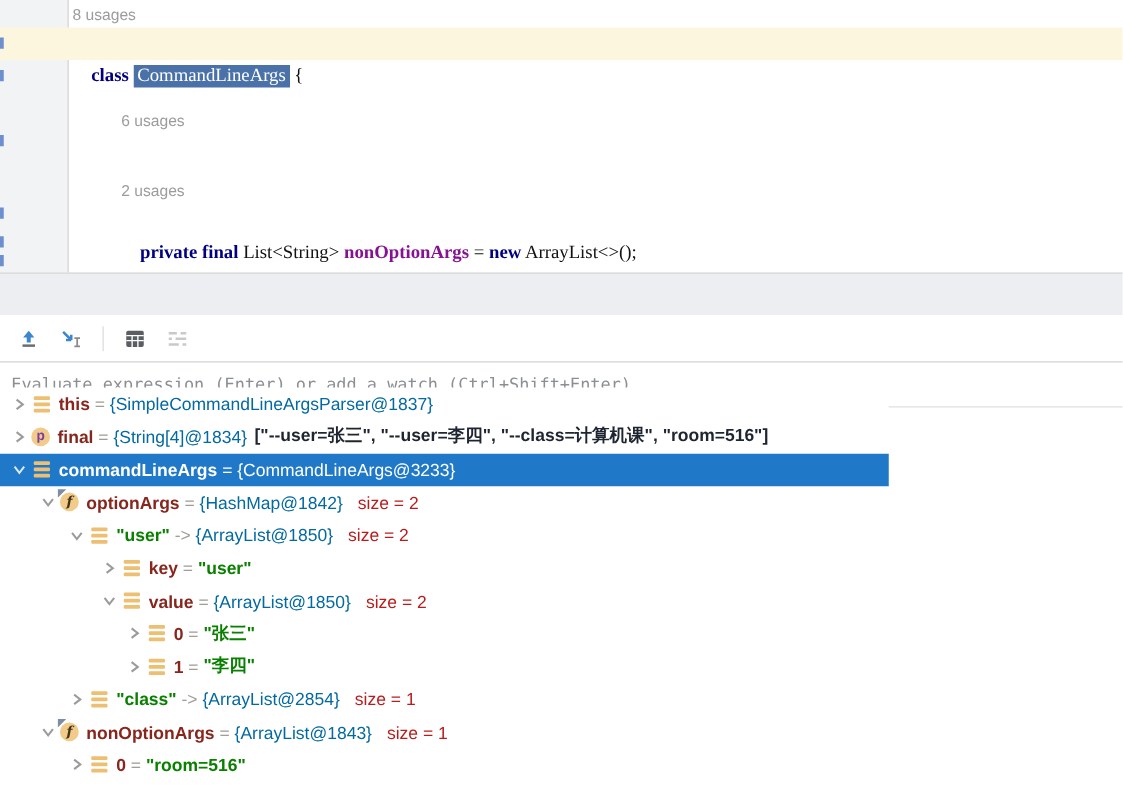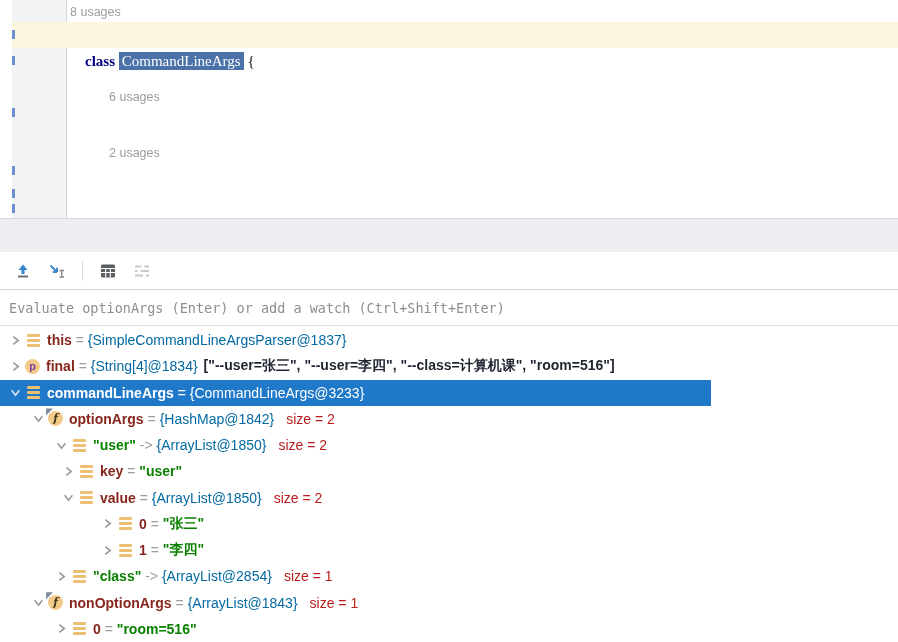--- a/index.html
+++ b/index.html
@@ -1,20 +1,20 @@
 <!DOCTYPE html>
 <html><head>
 <meta charset="utf-8">
 <style>
   * { margin:0; padding:0; box-sizing:border-box; }
   html,body { width:898px; height:642px; overflow:hidden; background:#fff;
               font-family:"Liberation Sans", sans-serif; }
 
   
-  .editor { position:absolute; top:0; left:12px; width:782px; height:218px; background:#fff; }
+  .editor { position:absolute; top:0; left:0; width:782px; height:218px; background:#fff; }
   .gutter { position:absolute; top:0; left:0; width:55px; height:218px;
             background:#f2f3f4; border-right:1px solid #d5d5d5; }
   .lnfrag { position:absolute; left:0; width:3px; height:9px; background:#6d8fd0; z-index:5; }
   .cream  { position:absolute; top:22px; left:0; width:898px; height:26px; background:#fcf6de; z-index:1; }
   .cline  { position:absolute; z-index:2; font-family:Liberation Serif, serif;
             font-size:15px; line-height:26px; color:#121212; white-space:pre; }
   .inlay  { position:absolute; z-index:2; font-family:"Liberation Sans", sans-serif;
             font-size:12.5px; line-height:17px; color:#9c9c9c; white-space:pre; }
   .kw     { color:#000080; font-weight:700; white-space:pre; }
   .plain  { color:#121212; white-space:pre; }
@@ -33,24 +33,24 @@
           border-radius:3px; }
   .vsep { width:1px; height:20px; background:#dcdcdc; margin:0 4px; }
 
   
   .evalrow { position:absolute; top:291px; left:0; width:898px; height:35px; background:#fff;
              border-bottom:1px solid #e0e0e0; display:flex; align-items:center; padding-left:9px;
              font-family:"DejaVu Sans Mono", monospace; font-size:13.5px; color:#8b8f93;
              white-space:pre; }
 
   
-  .tree { position:absolute; top:327px; left:0; width:711px; height:315px; background:#fff; }
+  .tree { position:absolute; top:310px; left:0; width:711px; height:315px; background:#fff; }
   .trow { display:flex; align-items:center; height:26.25px; font-size:14px; white-space:pre; }
   .l0 { padding-left:6px; }  .l1 { padding-left:29px; } .l2 { padding-left:52px; }
-  .l3 { padding-left:59px; } .l4 { padding-left:98px; }
+  .l3 { padding-left:78px; } .l4 { padding-left:98px; }
   .chev { width:18px; height:14px; display:inline-flex; align-items:center; justify-content:center;
           color:#9b9b9b; flex:none; }
   .chev svg { width:11px; height:11px; }
   .chev.expanded svg { transform:rotate(90deg); }
   .ibars { display:inline-flex; flex-direction:column; gap:2px; width:13px; margin:0 7px 0 3px; flex:none; }
   .ibars i { height:3px; background:#ecbf72; border-radius:1px; display:block; }
   .icirc { width:15px; height:15px; border-radius:50%; background:#f2cb8b; color:#3f3categories115;
            display:inline-flex; align-items:center; justify-content:center; margin:0 6px 0 1px;
            position:relative; flex:none;
            font-family:"DejaVu Serif", serif; font-style:italic; font-weight:700; font-size:11px;
@@ -86,20 +86,23 @@
 
   <div class="cline" style="top:22px; left:58px">
     <span class="kw">class </span><span class="ident-hl">CommandLineArgs</span><span class="plain"> {</span>
   </div>
 
   <div class="inlay" style="top:89px; left:97px">6 usages</div>
 
 
   <div class="inlay" style="top:145px; left:97px">2 usages</div>
 
+  <div class="cline" style="top:163px; left:97px">
+    <span class="kw">private final </span><span class="plain">List&lt;String&gt; </span><span class="fieldname">nonOptionArgs</span><span class="plain"> = </span><span class="kw">new</span><span class="plain"> ArrayList&lt;&gt;();</span>
+  </div>
 </div>
 
 <div class="band"></div>
 
 <div class="toolbar">
   <div class="tbtn">
     <svg width="18" height="18" viewBox="0 0 18 18">
       <path d="M9 2.5 L13.5 8 H10.6 V12 H7.4 V8 H4.5 Z" fill="#3b87cf"></path>
       <rect x="4" y="13.5" width="10" height="2" fill="#6e6e6e"></rect>
     </svg>
@@ -123,21 +126,21 @@
       <g stroke="#c9c9c9" stroke-width="2" fill="none">
         <path d="M3 4.5 H9.5 M12.5 4.5 H17"></path>
         <path d="M3 9 H5.5 M8.5 9 H17"></path>
         <path d="M3 13.5 H11 M14 13.5 H17"></path>
       </g>
     </svg>
   </div>
 </div>
 
 <div class="evalrow">
-  <span>Evaluate optionArgs (Enter) or add a watch (Ctrl+Shift+Enter)</span>
+  <span>Evaluate expression (Enter) or add a watch (Ctrl+Shift+Enter)</span>
 </div>
 
 <div class="tree">
 
   <div class="trow l0">
     <span class="chev collapsed"><svg viewBox="0 0 10 10">
           <path d="M3 1.5 L7.5 5 L3 8.5" fill="none" stroke="currentColor" stroke-width="1.5"></path>
         </svg></span>
     <span class="ibars"><i></i><i></i><i></i></span>
     <span class="tname">this</span><span class="tsep"> = </span><span class="tval">{SimpleCommandLineArgsParser@1837}</span>

